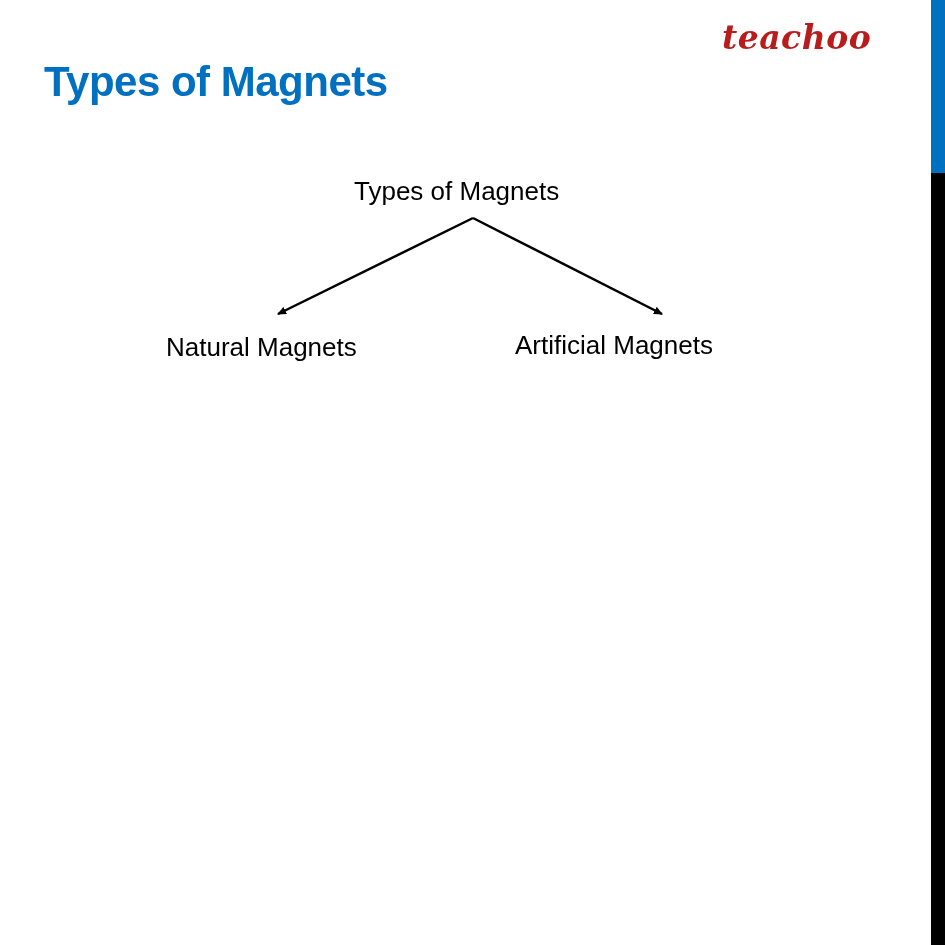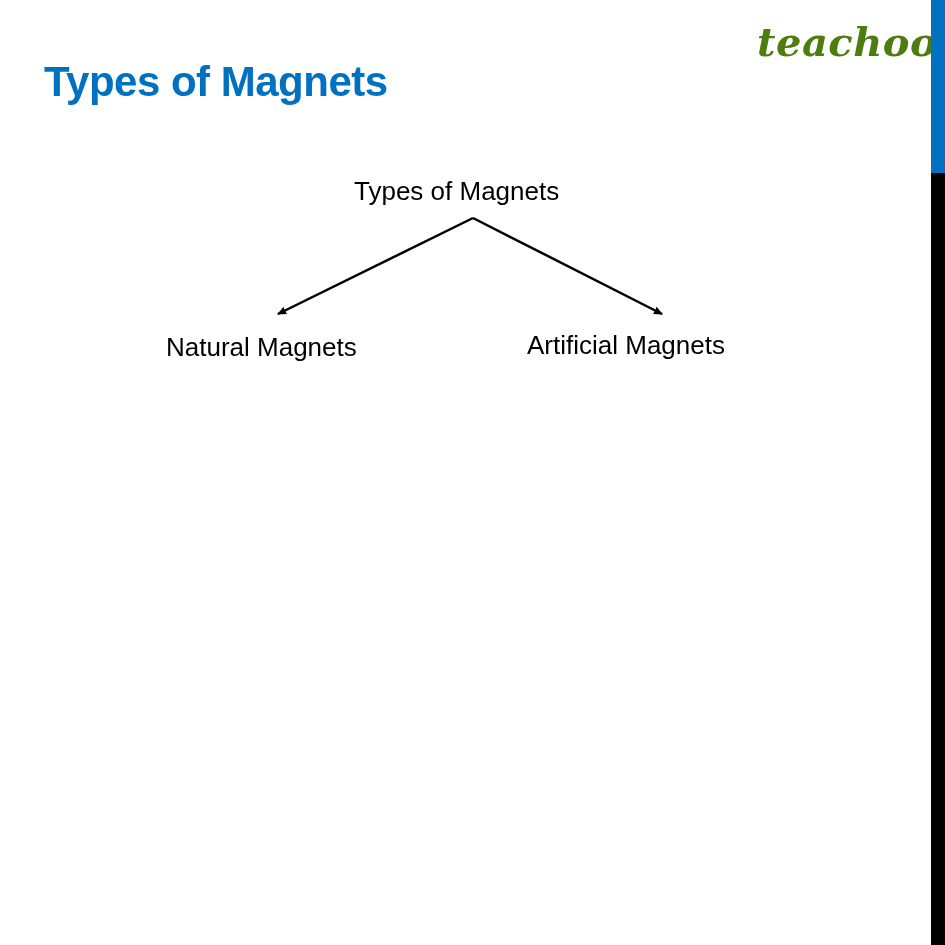--- a/index.html
+++ b/index.html
@@ -1,27 +1,27 @@
 <!DOCTYPE html>
 <html><head>
 <meta charset="utf-8">
 <style>
   html, body { margin:0; padding:0; }
   body { width:945px; height:945px; background:#ffffff; position:relative; overflow:hidden;
          font-family: "Liberation Sans", "DejaVu Sans", sans-serif; }
-  .brand { position:absolute; left:757px; top:18px; font-family:"DejaVu Serif", serif; font-style:italic;
-           font-weight:bold; font-size:40px; color:#4d7c0f; letter-spacing:0.5px; }
+  .brand { position:absolute; left:722px; top:18px; font-family:"DejaVu Serif", serif; font-style:italic;
+           font-weight:bold; font-size:33px; color:#b91c1c; letter-spacing:0.5px; }
   .page-title { position:absolute; left:44px; top:58px; font-size:42px; font-weight:bold; color:#0070C0;
                 letter-spacing:-0.5px; }
   .side-bar-blue { position:absolute; left:931px; top:0; width:14px; height:173px; background:#0070C0; }
   .side-bar-black { position:absolute; left:931px; top:173px; width:14px; height:772px; background:#000; }
   .node { position:absolute; font-size:26px; color:#000; white-space:nowrap; }
   .root { left:354px; top:176px; }
   .left { left:166px; top:332px; }
-  .right { left:527px; top:330px; }
+  .right { left:515px; top:330px; }
   svg.arrows { position:absolute; left:0; top:0; }
 </style>
 </head>
 <body>
 
 <div class="brand">teachoo</div>
 <div class="page-title">Types of Magnets</div>
 
 <div class="side-bar-blue"></div>
 <div class="side-bar-black"></div>

